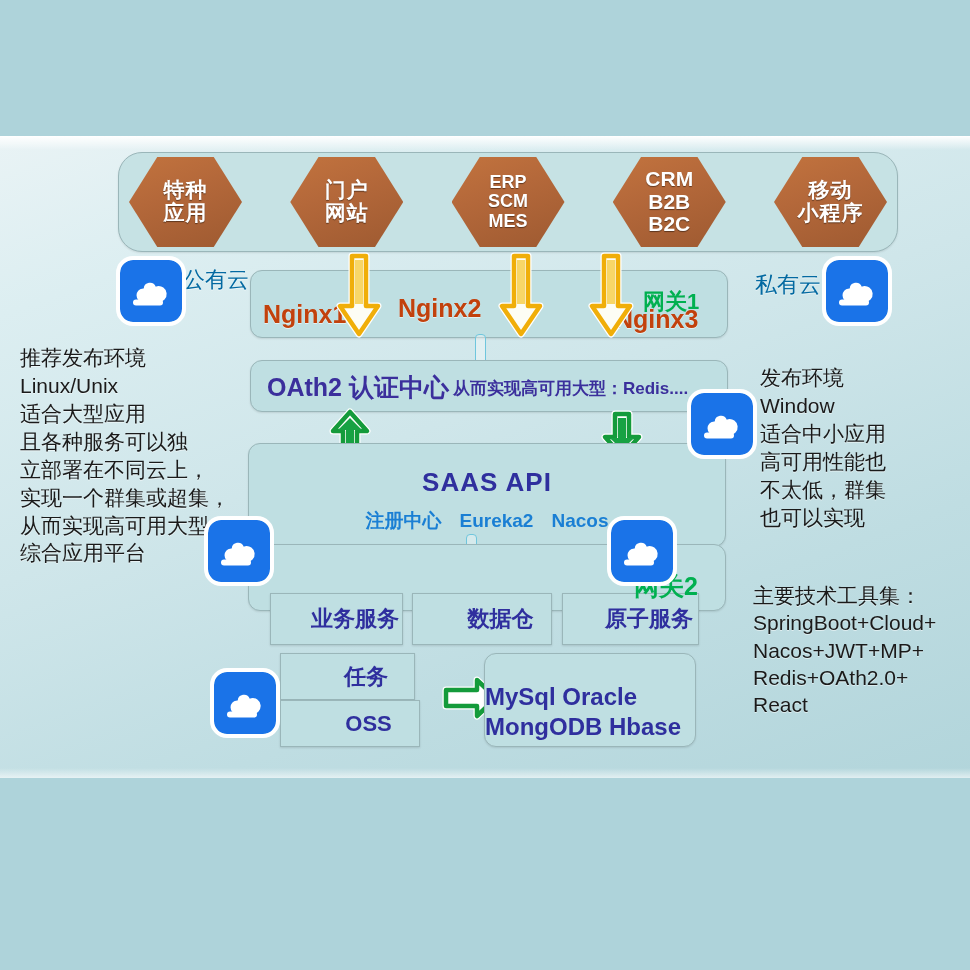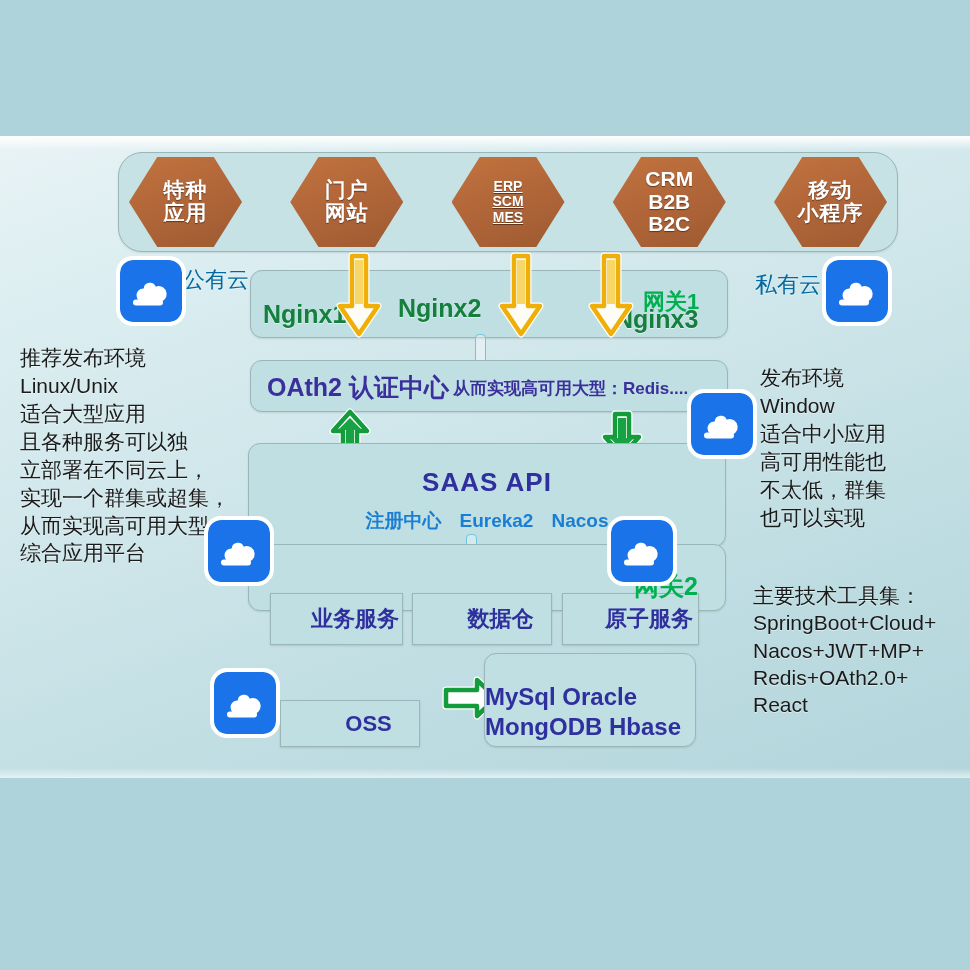--- a/index.html
+++ b/index.html
@@ -46,27 +46,27 @@
   .hex{
     position:relative;width:113px;height:90px;
     background:linear-gradient(160deg,#c2733e 0%,#b4683a 40%,#9e5a31 100%);
     clip-path:polygon(25% 0%,75% 0%,100% 50%,75% 100%,25% 100%,0% 50%);
     display:flex;align-items:center;justify-content:center;
     color:#ffffff;font-weight:bold;text-align:center;line-height:1.08;
     text-shadow:0 1px 1px rgba(0,0,0,.45);
   }
   .hex span{display:block;}
   .hex.cn{font-size:21px;letter-spacing:1px;}
-  .hex.en{font-size:14px;text-decoration:underline;}
+  .hex.en{font-size:18px;}
   .hex.big{font-size:21px;}
 
   
   #gw-box{left:250px;top:270px;width:478px;height:68px;}
   .nginx{
-    position:absolute;color:#15803d;font-weight:bold;font-size:25px;
+    position:absolute;color:#c2410c;font-weight:bold;font-size:25px;
     text-shadow:0 1px 0 rgba(255,255,255,.55);
   }
   #nginx1{left:12px;top:29px;}
   #nginx2{left:147px;top:23px;}
   #nginx3{left:364px;top:34px;}
   #gw1-label{position:absolute;left:392px;top:4px;color:#00b050;font-weight:bold;font-size:22px;margin-top:12px;}
 
   
   #oauth-box{left:250px;top:360px;width:478px;height:52px;}
   #oauth-title{position:absolute;left:16px;top:10px;color:#3b2f9c;font-weight:bold;font-size:25px;}
@@ -284,20 +284,21 @@
   <div class="tick" style="left:466px;top:534px;"></div>
 
   <div class="rbox" id="svc-box"></div>
 
   <div class="svc" id="svc-1">业务服务</div>
   <div class="svc" id="svc-2">数据仓</div>
   <div class="svc" id="svc-3">原子服务</div>
 
   <div id="gw2-label">网关2</div>
 
+  <div class="svc" id="task-box">任务</div>
   <div class="svc" id="oss-box">OSS</div>
 
   <div class="arrow" style="left:441px;top:674px;">
     <svg width="60" height="48" viewBox="0 0 60 48">
       <path d="M5 16 L36 16 L36 6 L55 24 L36 42 L36 32 L5 32 Z" fill="#ffffff" stroke="#ffffff" stroke-width="7" stroke-linejoin="round"></path>
       <path d="M5 16 L36 16 L36 6 L55 24 L36 42 L36 32 L5 32 Z" fill="#ffffff" stroke="#149b3b" stroke-width="4.5" stroke-linejoin="round"></path>
     </svg>
   </div>
 
   <div class="rbox" id="db-box">

